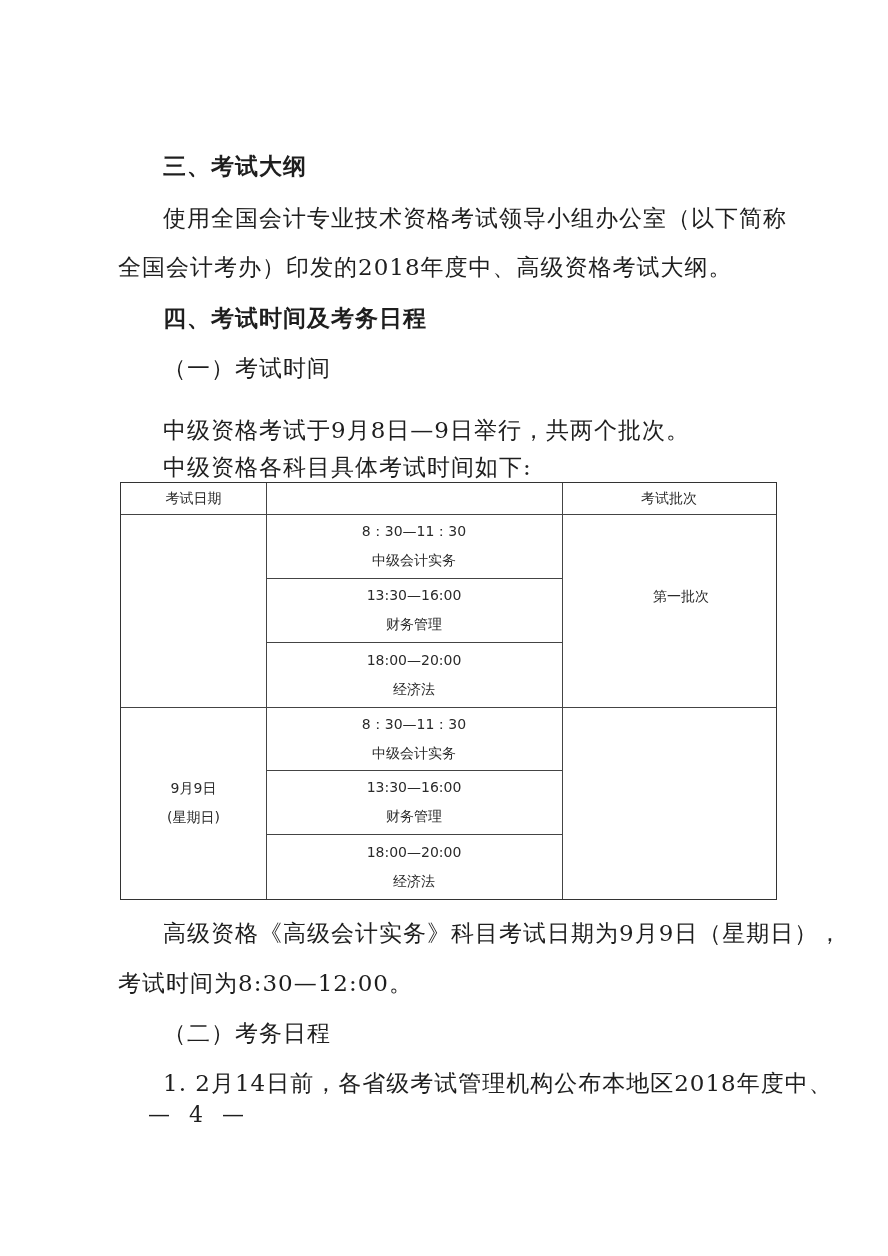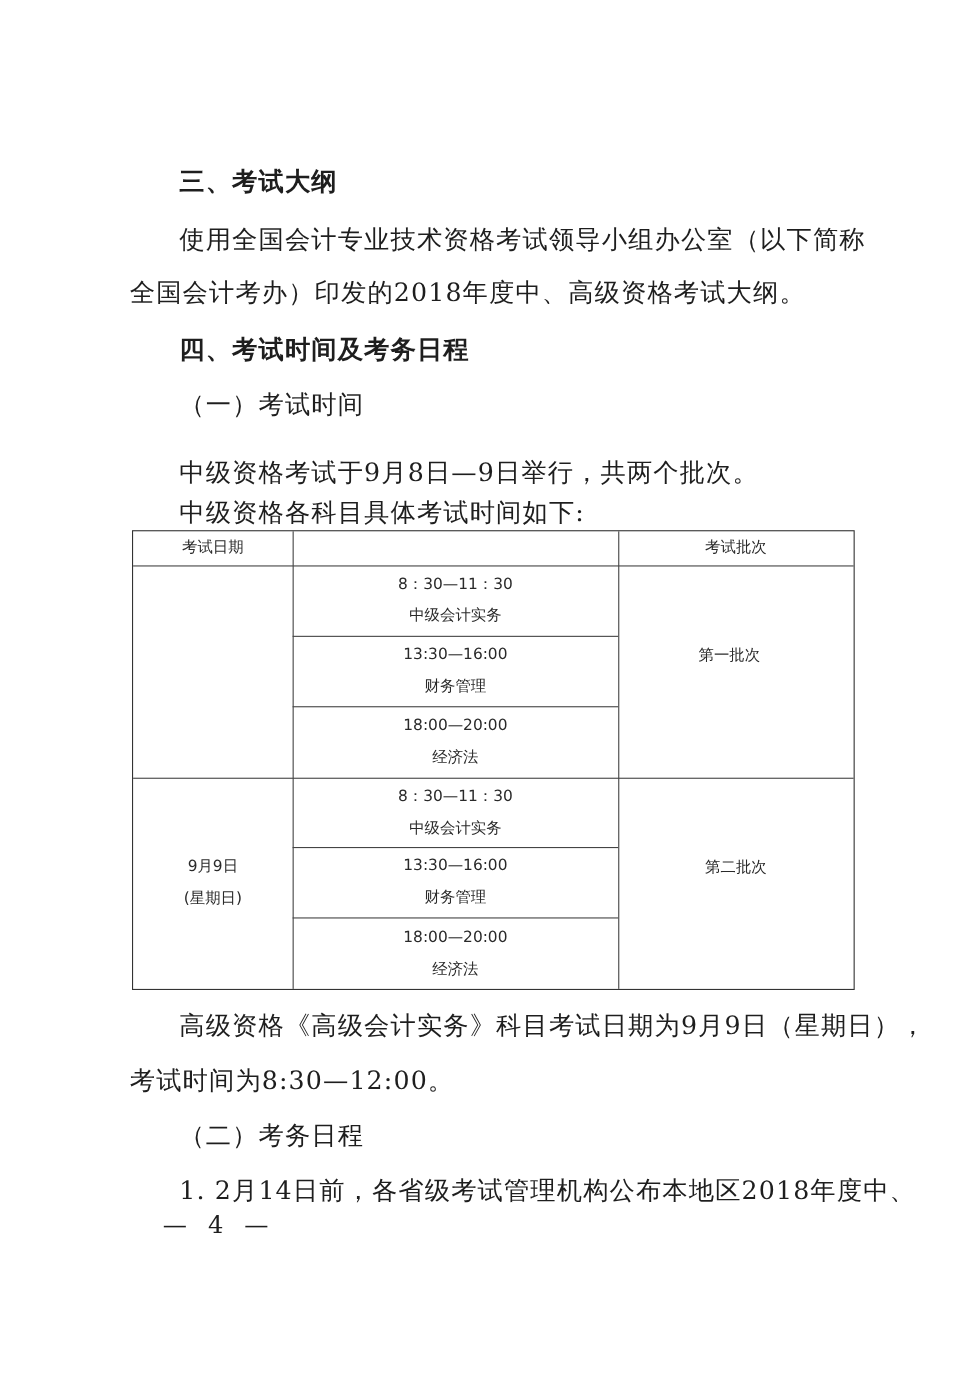--- a/index.html
+++ b/index.html
@@ -51,39 +51,38 @@
     <span>中级会计实务</span>
   </div>
   <div class="cell" style="left:145px;top:95px;width:296px;height:64px;">
     <span>13:30—16:00</span>
     <span>财务管理</span>
   </div>
   <div class="cell" style="left:145px;top:159px;width:296px;height:65px;">
     <span>18:00—20:00</span>
     <span>经济法</span>
   </div>
-  <div class="cell" style="left:423px;top:31px;width:214px;height:165px;padding-left:24px;">第一批次</div>
+  <div class="cell" style="left:441px;top:31px;width:214px;height:165px;padding-left:24px;">第一批次</div>
 
   <div class="cell" style="left:0;top:224px;width:145px;height:192px;">
     <span>9月9日</span>
     <span>(星期日)</span>
   </div>
   <div class="cell" style="left:145px;top:224px;width:296px;height:63px;">
     <span>8：30—11：30</span>
     <span>中级会计实务</span>
   </div>
   <div class="cell" style="left:145px;top:287px;width:296px;height:64px;">
     <span>13:30—16:00</span>
     <span>财务管理</span>
   </div>
   <div class="cell" style="left:145px;top:351px;width:296px;height:65px;">
     <span>18:00—20:00</span>
     <span>经济法</span>
   </div>
-  <div class="cell" style="left:441px;top:224px;width:214px;height:165px;">第二批次</div>
 </div>
 
 <div class="line" style="left:163px;top:918px;">高级资格《高级会计实务》科目考试日期为9月9日（星期日），</div>
 <div class="line" style="left:118px;top:968px;">考试时间为8:30—12:00。</div>
 
 <div class="line" style="left:163px;top:1018px;">（二）考务日程</div>
 <div class="line" style="left:163px;top:1068px;">1. 2月14日前，各省级考试管理机构公布本地区2018年度中、</div>
 
 <div class="pagenum">— 4 —</div>
 

